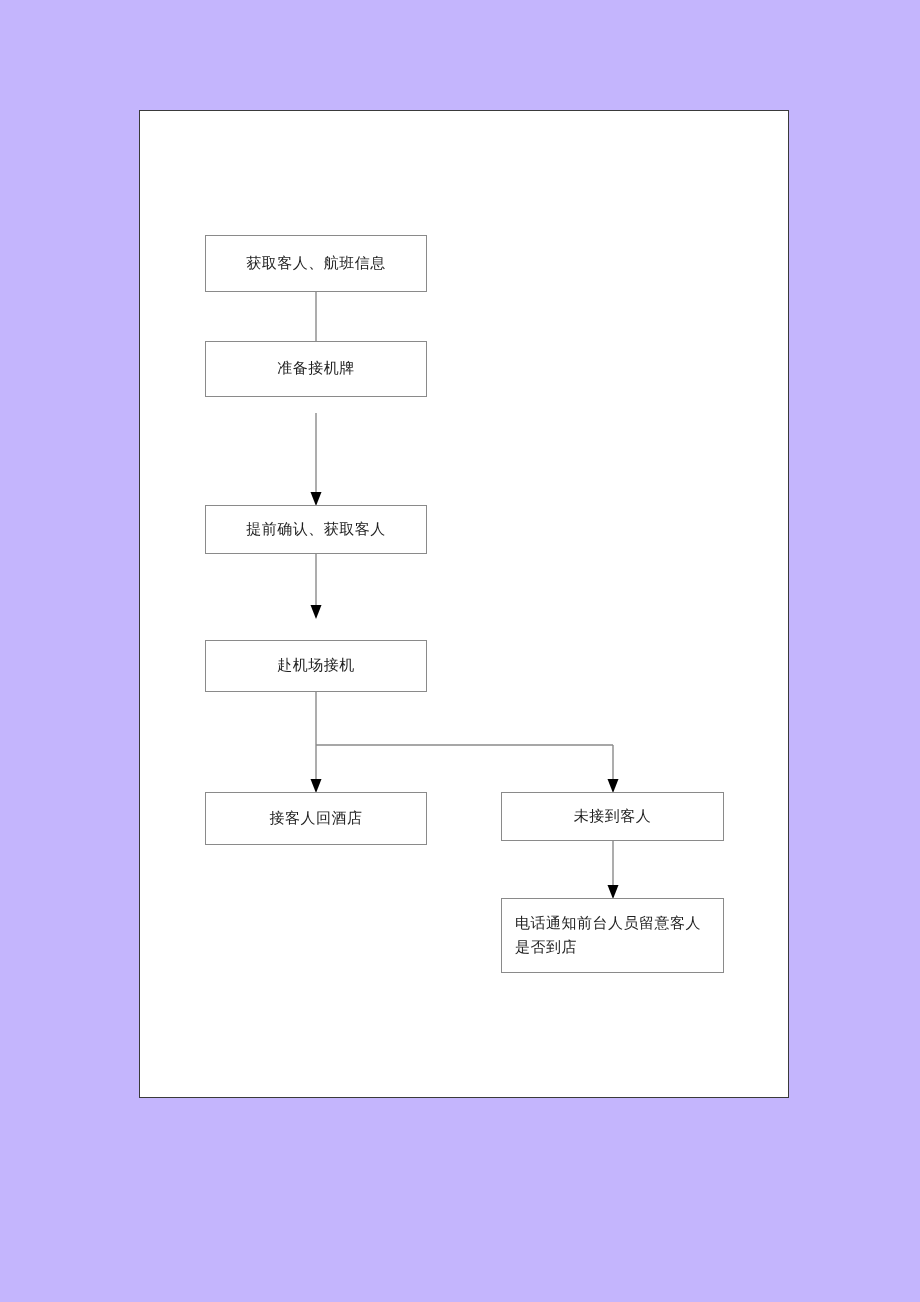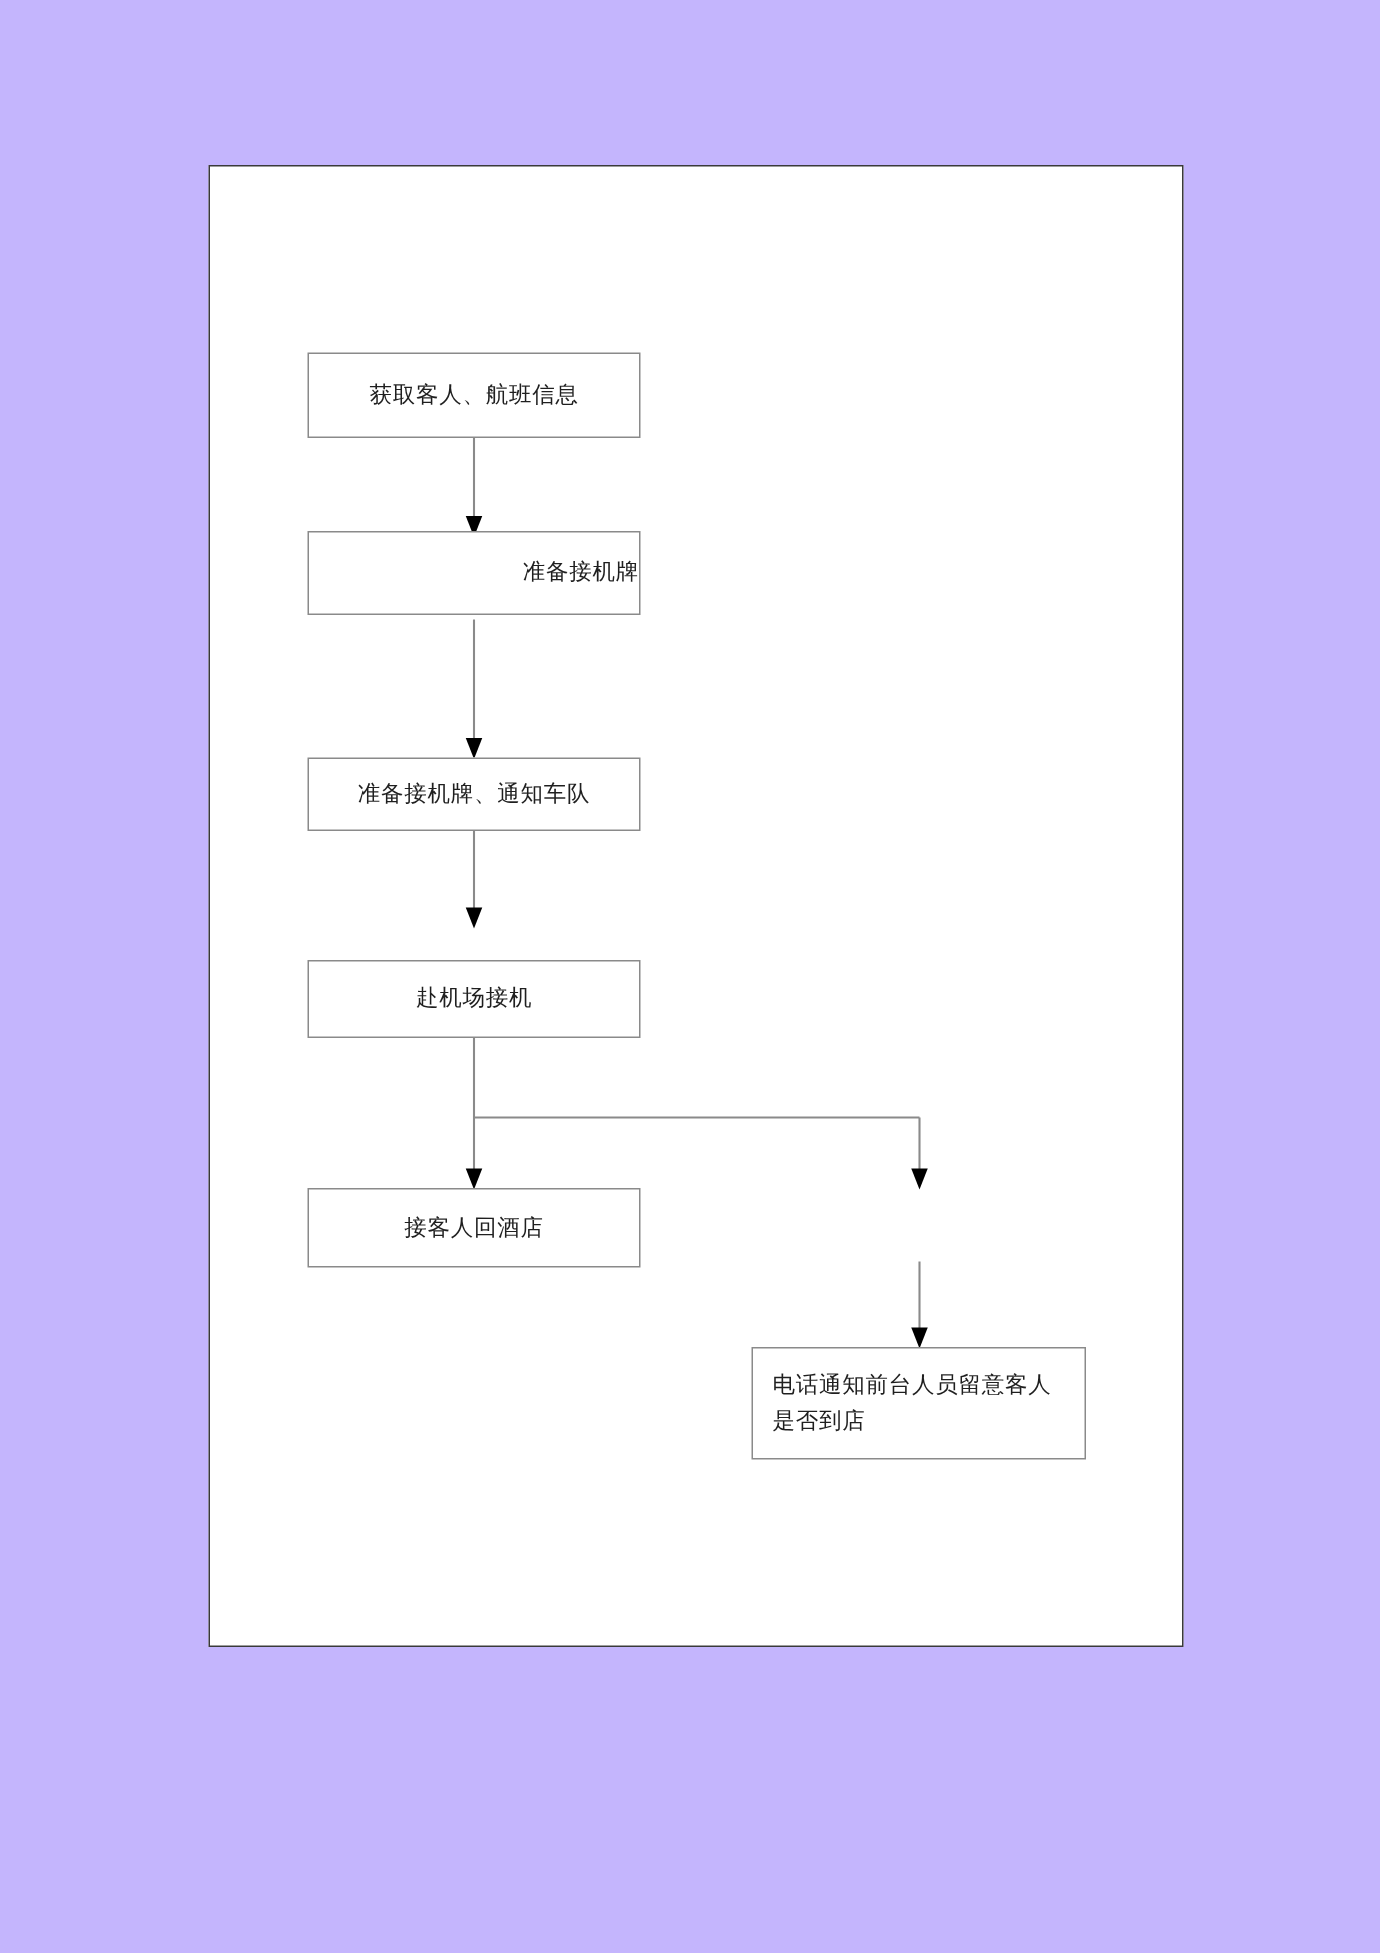--- a/index.html
+++ b/index.html
@@ -69,21 +69,21 @@
     align-items: center;
   }
 
   .node .node-label {
     display: block;
     width: 100%;
   }
 
   
   #node-get-info      { left: 205px; top: 235px; width: 222px; height: 57px; }
-  #node-prepare-sign  { left: 205px; top: 354px; width: 222px; height: 56px; text-align: right; }
+  #node-prepare-sign  { left: 205px; top: 341px; width: 222px; height: 56px; }
   #node-confirm-fleet { left: 205px; top: 505px; width: 222px; height: 49px; }
   #node-go-airport    { left: 205px; top: 640px; width: 222px; height: 52px; }
   #node-take-to-hotel { left: 205px; top: 792px; width: 222px; height: 53px; }
   #node-not-met       { left: 501px; top: 792px; width: 223px; height: 49px; }
   #node-call-front    { left: 501px; top: 898px; width: 223px; height: 75px; justify-content: flex-end; }
 </style>
 </head>
 <body>
 
 <div id="page">
@@ -126,29 +126,32 @@
 
   <div class="node" id="node-get-info">
     <span class="node-label">获取客人、航班信息</span>
   </div>
 
   <div class="node" id="node-prepare-sign">
     <span class="node-label">准备接机牌</span>
   </div>
 
   <div class="node" id="node-confirm-fleet">
-    <span class="node-label">准备接机牌、通知车队</span>
+    <span class="node-label">提前确认、获取客人</span>
   </div>
 
   <div class="node" id="node-go-airport">
     <span class="node-label">赴机场接机</span>
   </div>
 
   <div class="node" id="node-take-to-hotel">
     <span class="node-label">接客人回酒店</span>
   </div>
 
+  <div class="node" id="node-not-met">
+    <span class="node-label">未接到客人</span>
+  </div>
 
   <div class="node align-left" id="node-call-front">
     <span class="node-label">电话通知前台人员留意客人是否到店</span>
   </div>
 
 </div>
 
 </body></html>

